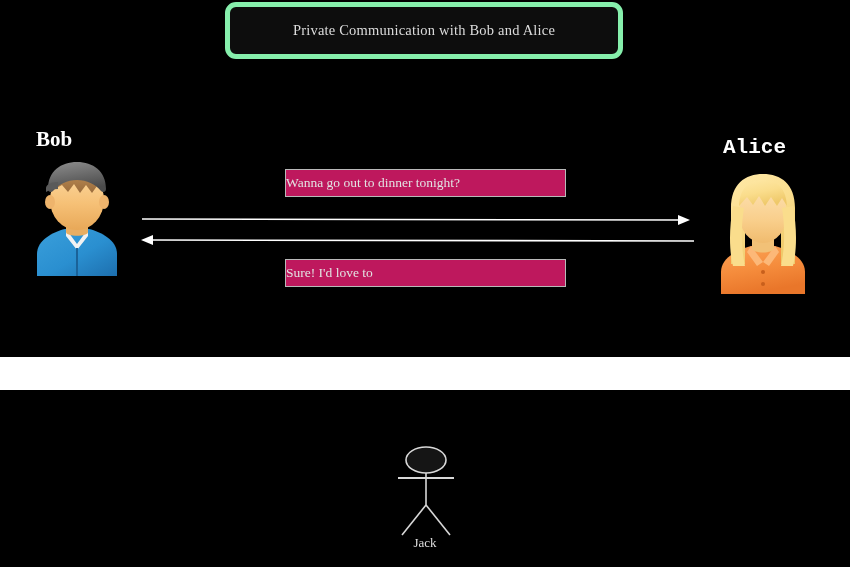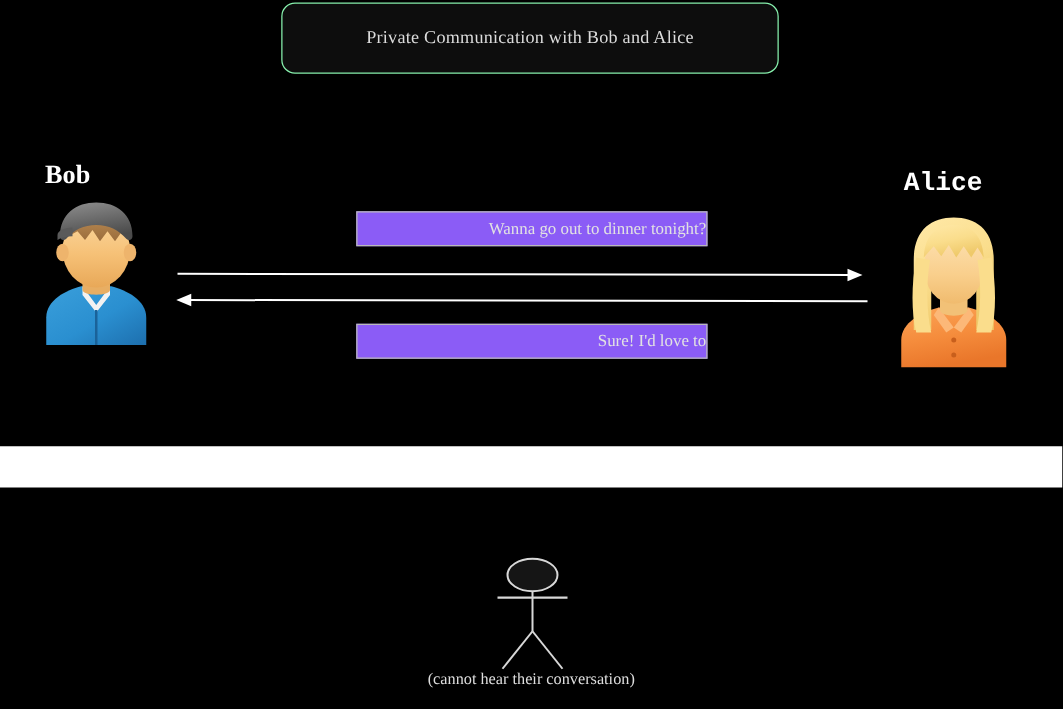--- a/index.html
+++ b/index.html
@@ -16,21 +16,21 @@
   }
 
   
   #title-box {
     position: absolute;
     left: 225px;
     top: 2px;
     width: 398px;
     height: 57px;
     box-sizing: border-box;
-    border: 1px solid #86efac;
+    border: 5px solid #86efac;
     border-radius: 11px;
     background: #0d0d0d;
     display: flex;
     align-items: center;
     justify-content: center;
   }
   #title-text {
     color: #dcdcdc;
     font-size: 14.5px;
     letter-spacing: 0.2px;
@@ -54,24 +54,24 @@
     overflow: visible;
   }
   #bob-avatar   { left: 31px;  top: 158px; width: 92px;  height: 118px; }
   #alice-avatar { left: 713px; top: 168px; width: 100px; height: 126px; }
 
   
   .message-box {
     position: absolute;
     box-sizing: border-box;
     border: 1px solid #b9b9b9;
-    background: #8b5cf6;
+    background: #be185d;
     display: flex;
     align-items: center;
-    justify-content: flex-end;
+    justify-content: flex-start;
   }
   .message-text {
     color: #e2e2e2;
     font-size: 13.5px;
     white-space: nowrap;
   }
   #msg-out { left: 285px; top: 169px; width: 281px; height: 28px; }
   #msg-in  { left: 285px; top: 259px; width: 281px; height: 28px; }
 
   
@@ -246,14 +246,14 @@
     <line x1="46" y1="30" x2="46" y2="62" stroke="#d8d8d8" stroke-width="1.6"></line>
 
     <line x1="18" y1="35" x2="74" y2="35" stroke="#d8d8d8" stroke-width="1.8"></line>
 
     <line x1="46" y1="62" x2="22" y2="92" stroke="#d8d8d8" stroke-width="1.6"></line>
     <line x1="46" y1="62" x2="70" y2="92" stroke="#d8d8d8" stroke-width="1.6"></line>
   </svg>
 </div>
 
 <div id="jack-caption">
-  <span class="cap-line">(cannot hear their conversation)</span>
+  <span class="cap-line">Jack</span>
 </div>
 
 </body></html>

